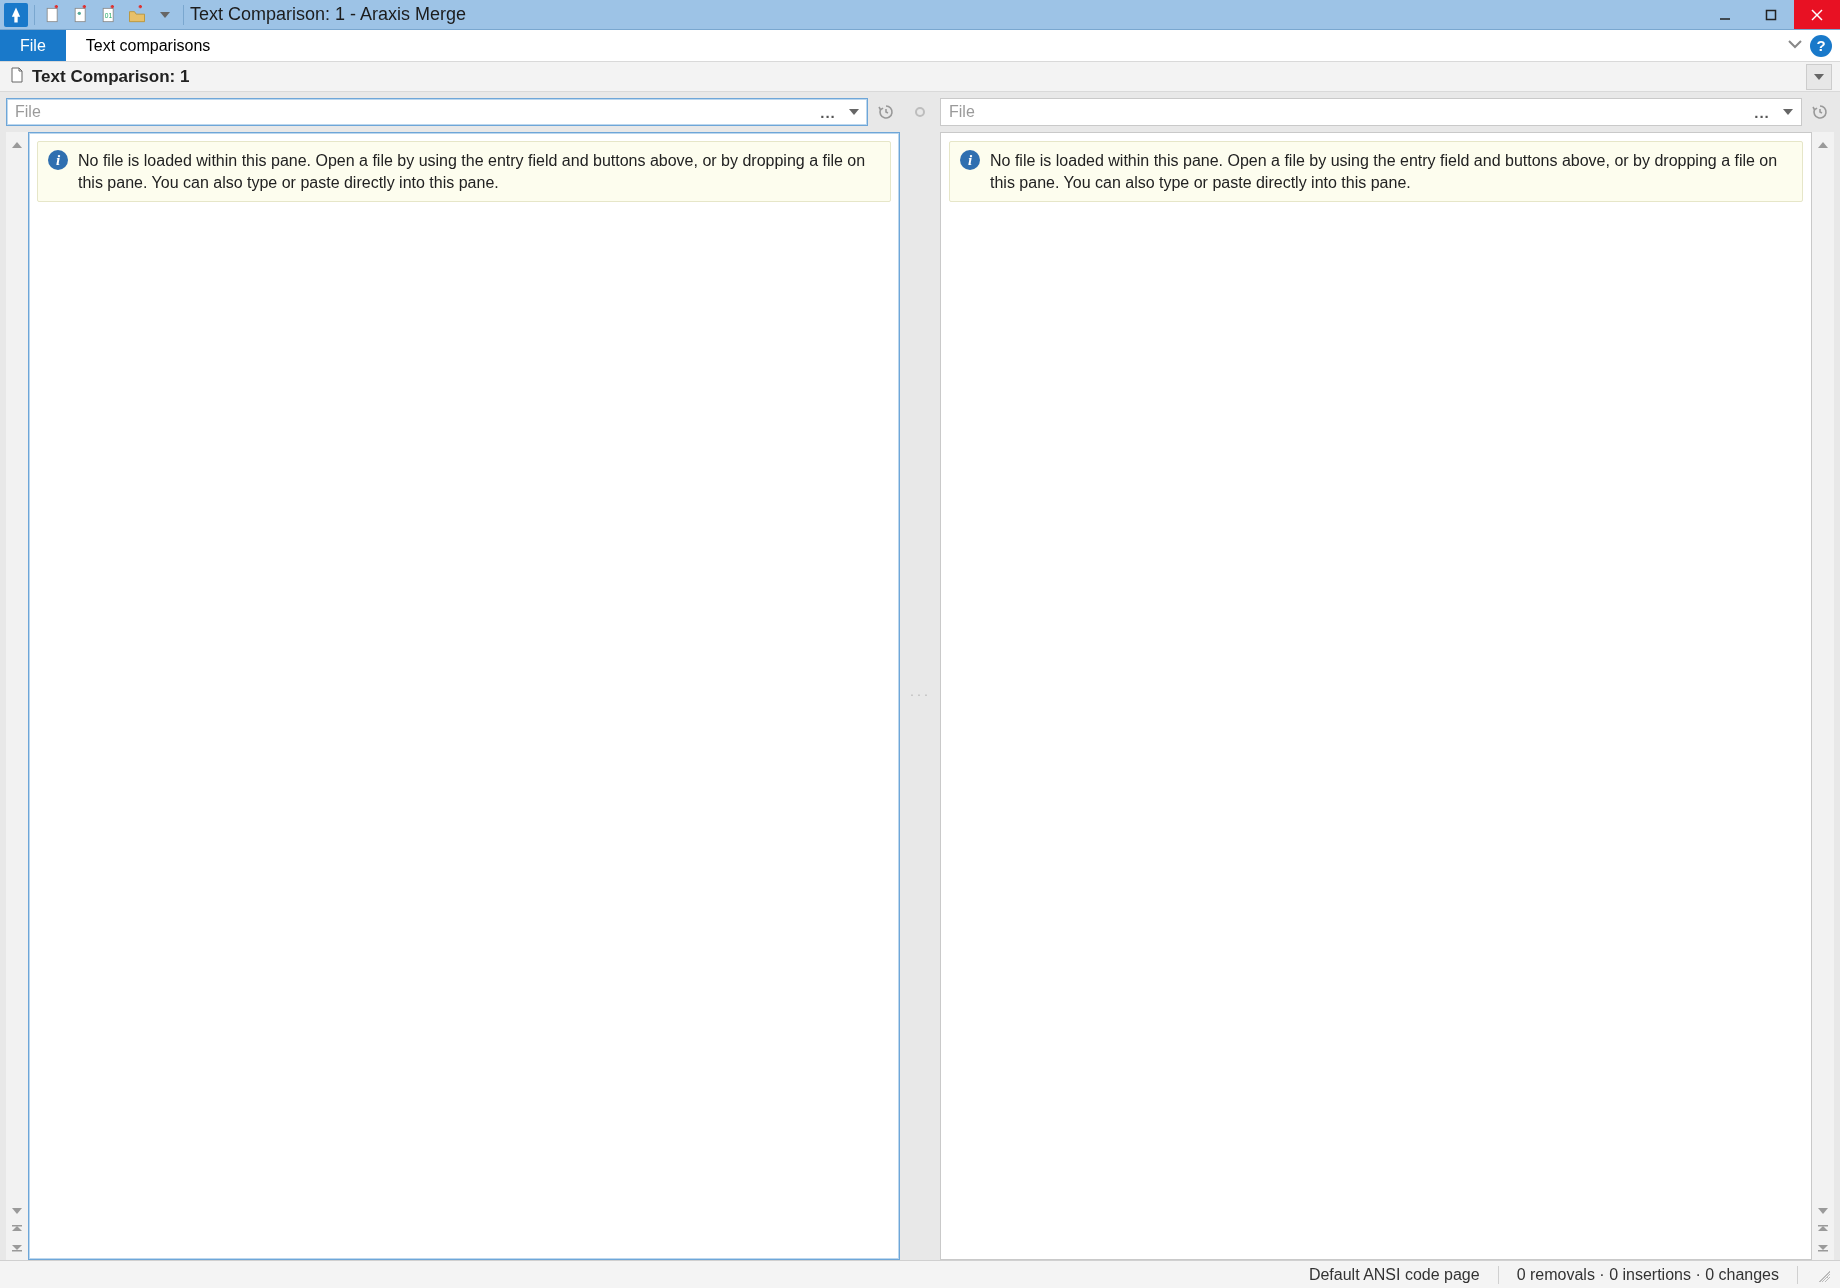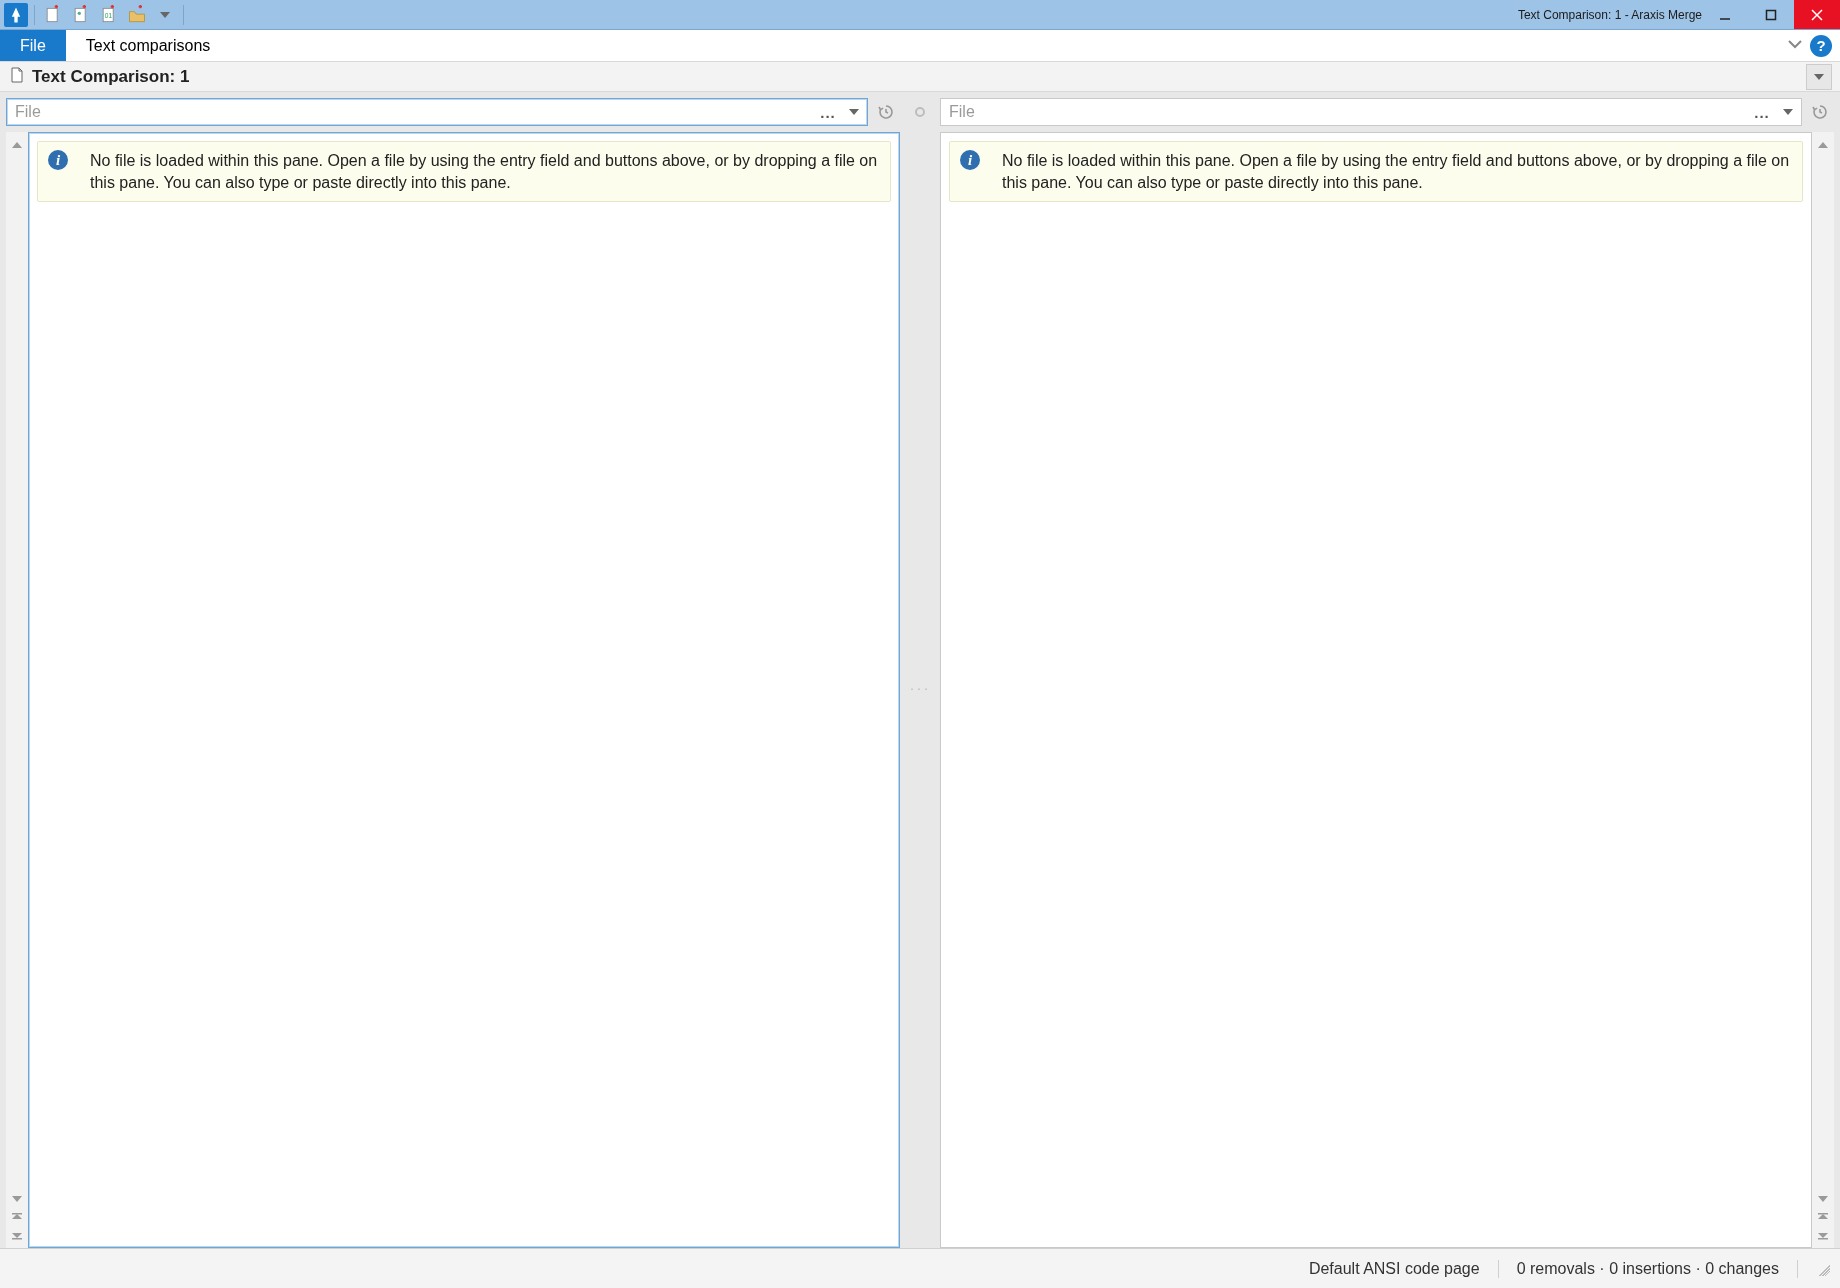--- a/index.html
+++ b/index.html
@@ -5,21 +5,21 @@
   * { box-sizing: border-box; margin: 0; padding: 0; }
   html, body { width: 100%; height: 100%; font-family: "Segoe UI", Tahoma, sans-serif; font-size: 15px; color: #222; background: #fff; }
   body { display: flex; flex-direction: column; }
 
   
   .titlebar { height: 30px; background: #9dc3e6; display: flex; align-items: center; border-bottom: 1px solid #7aa7cf; }
   .titlebar-left { display: flex; align-items: center; gap: 4px; padding: 0 4px; }
   .tb-icon { width: 24px; height: 24px; display:flex; align-items:center; justify-content:center; border-radius:2px; }
   .tb-icon svg { width:20px; height:20px; }
   .tb-sep { width:1px; height:20px; background:#7aa7cf; margin:0 2px; }
-  .titlebar-title { flex:1; text-align:right; font-size:12px; color:#1c1c1c; }
+  .titlebar-title { flex:1; text-align:left; font-size:18px; color:#1c1c1c; }
   .titlebar-controls { display:flex; align-items:stretch; height:100%; }
   .wc { width:46px; display:flex; align-items:center; justify-content:center; }
   .wc svg { width:12px; height:12px; }
   .wc.close { background:#e81123; }
   .wc.close svg { stroke:#fff; }
 
   
   .ribbon { height: 32px; background:#fff; display:flex; align-items:stretch; border-bottom:1px solid #d9d9d9; }
   .ribbon-tab { padding:0 20px; display:flex; align-items:center; font-size:16px; color:#000000; }
   .ribbon-tab.active { background:#1979ca; color:#fff; }
@@ -51,24 +51,24 @@
 
   
   .pane-body { flex:1; display:flex; margin-top:6px; min-height:0; }
   .pane-left-gutter, .pane-right-gutter { width:22px; background:#f2f2f2; display:flex; flex-direction:column; align-items:center; justify-content:space-between; padding:4px 0; }
   .gbtn { width:18px; height:18px; display:flex; align-items:center; justify-content:center; color:#9a9a9a; }
   .pane-content { flex:1; background:#fff; border:1px solid #c9c9c9; position:relative; padding:8px; overflow:hidden; }
   .pane-content.active { border-color:#6ea6d8; box-shadow: 0 0 0 1px #bcd7ee inset; }
 
   .info-box { background:#fdfdee; border:1px solid #e6e6c8; border-radius:2px; padding:8px 10px; display:flex; gap:10px; align-items:flex-start; }
   .info-ico { width:20px; height:20px; border-radius:50%; background:#2f6fb0; color:#fff; display:flex; align-items:center; justify-content:center; font-style:italic; font-weight:bold; font-family:"Georgia",serif; flex-shrink:0; }
-  .info-text { font-size:16px; line-height:1.35; color:#222;margin-left:12px; }
-
-  
-  .statusbar { height:40px; background:#f4f4f4; border-top:1px solid #d0d0d0; display:flex; align-items:center; justify-content:flex-end; padding:0 10px; gap:18px; font-size:16px; color:#333;text-align:right; }
+  .info-text { font-size:16px; line-height:1.35; color:#222; }
+
+  
+  .statusbar { height:28px; background:#f4f4f4; border-top:1px solid #d0d0d0; display:flex; align-items:center; justify-content:flex-end; padding:0 10px; gap:18px; font-size:16px; color:#333;text-align:right; }
   .status-sep { width:1px; height:18px; background:#d0d0d0; }
   .grip { width:14px; height:14px; background:
       linear-gradient(135deg, transparent 60%, #bbb 60%, #bbb 65%, transparent 65%),
       linear-gradient(135deg, transparent 70%, #bbb 70%, #bbb 75%, transparent 75%),
       linear-gradient(135deg, transparent 80%, #bbb 80%, #bbb 85%, transparent 85%);
   }
 
   .chev { width:0; height:0; border-left:5px solid transparent; border-right:5px solid transparent; }
   .chev.down { border-top:6px solid #666; }
   .chev.down.light { border-top-color:#9a9a9a; }

